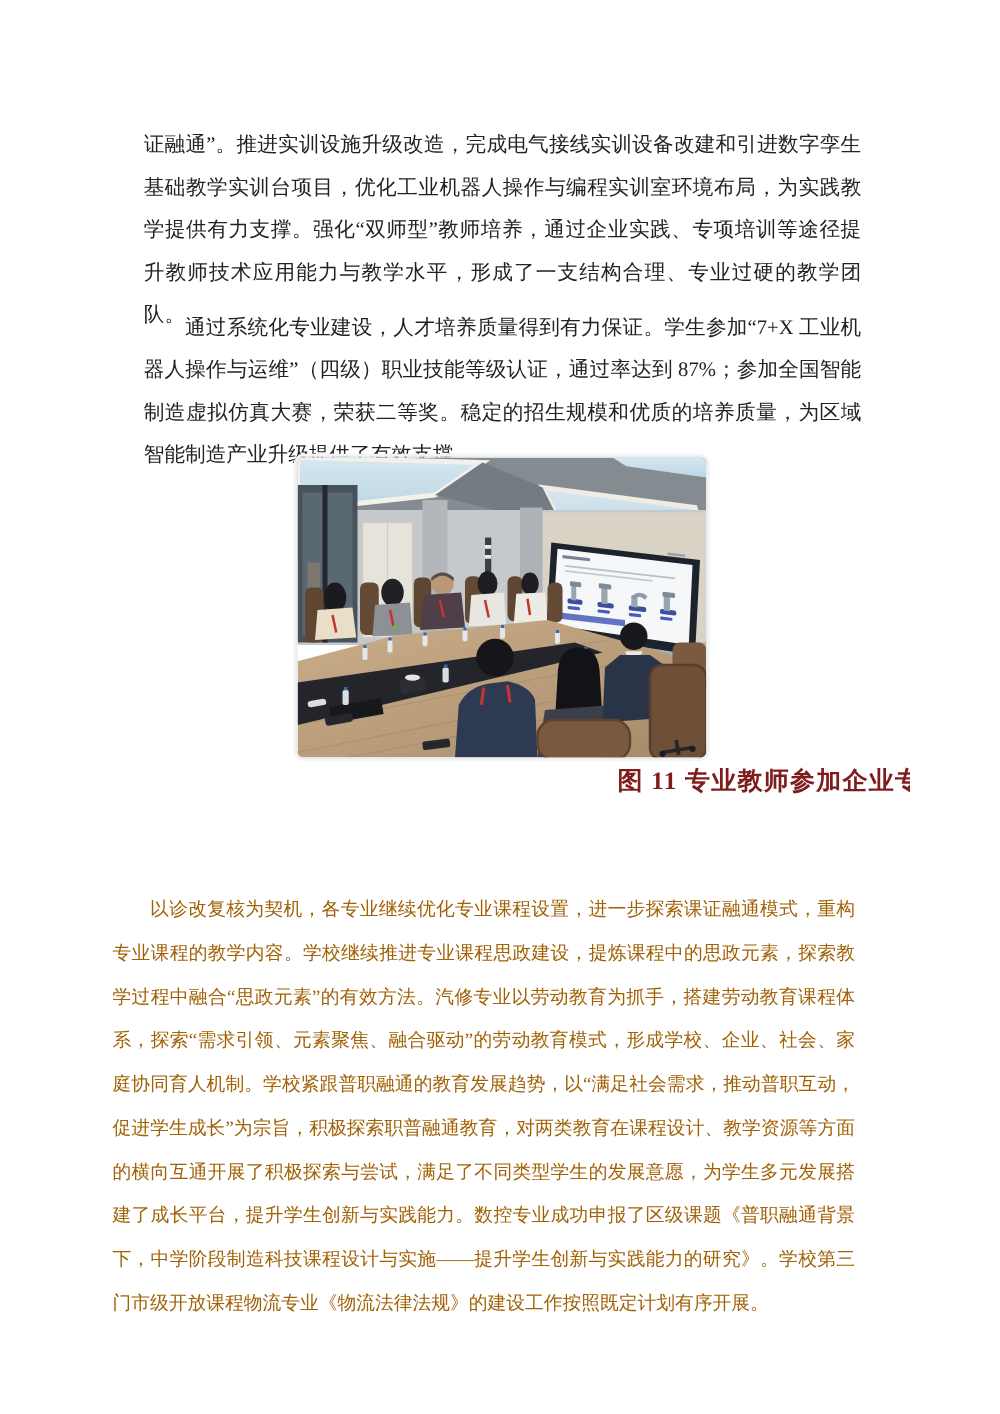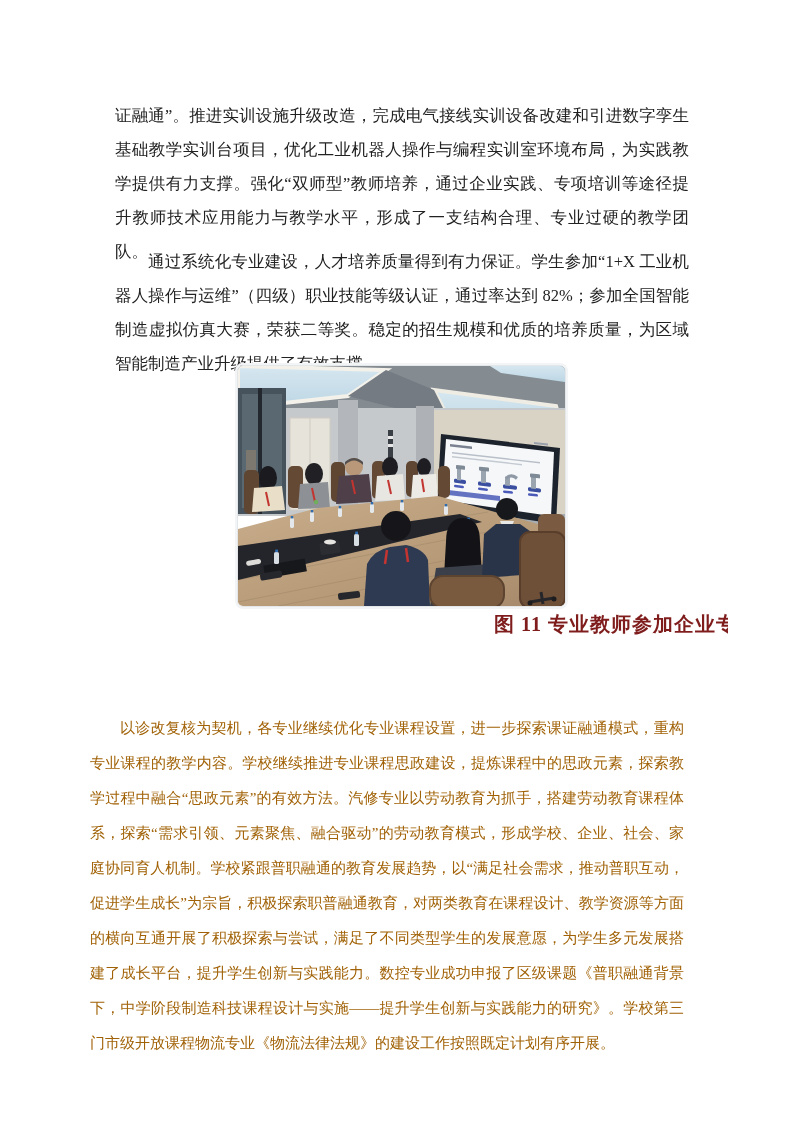--- a/index.html
+++ b/index.html
@@ -68,21 +68,21 @@
     font-size:13px;
     color:#333;
   }
 </style>
 </head>
 <body>
 
 <div class="page">
 
   <p class="para para-top p1">证融通”。推进实训设施升级改造，完成电气接线实训设备改建和引进数字孪生基础教学实训台项目，优化工业机器人操作与编程实训室环境布局，为实践教学提供有力支撑。强化“双师型”教师培养，通过企业实践、专项培训等途径提升教师技术应用能力与教学水平，形成了一支结构合理、专业过硬的教学团队。</p>
-  <p class="para para-top p2">通过系统化专业建设，人才培养质量得到有力保证。学生参加“1+X 工业机器人操作与运维”（四级）职业技能等级认证，通过率达到 82%；参加全国智能制造虚拟仿真大赛，荣获二等奖。稳定的招生规模和优质的培养质量，为区域智能制造产业升级提供了有效支撑。</p>
+  <p class="para para-top p2">通过系统化专业建设，人才培养质量得到有力保证。学生参加“7+X 工业机器人操作与运维”（四级）职业技能等级认证，通过率达到 87%；参加全国智能制造虚拟仿真大赛，荣获二等奖。稳定的招生规模和优质的培养质量，为区域智能制造产业升级提供了有效支撑。</p>
 
   <div class="figure-wrap">
 
     <svg viewBox="0 0 327 240">
       <defs>
         <linearGradient id="tableGrad" x1="0" y1="0" x2="1" y2="1">
           <stop offset="0" stop-color="#c9ae8d"></stop>
           <stop offset="0.6" stop-color="#b79a77"></stop>
           <stop offset="1" stop-color="#a4886a"></stop>
         </linearGradient>

